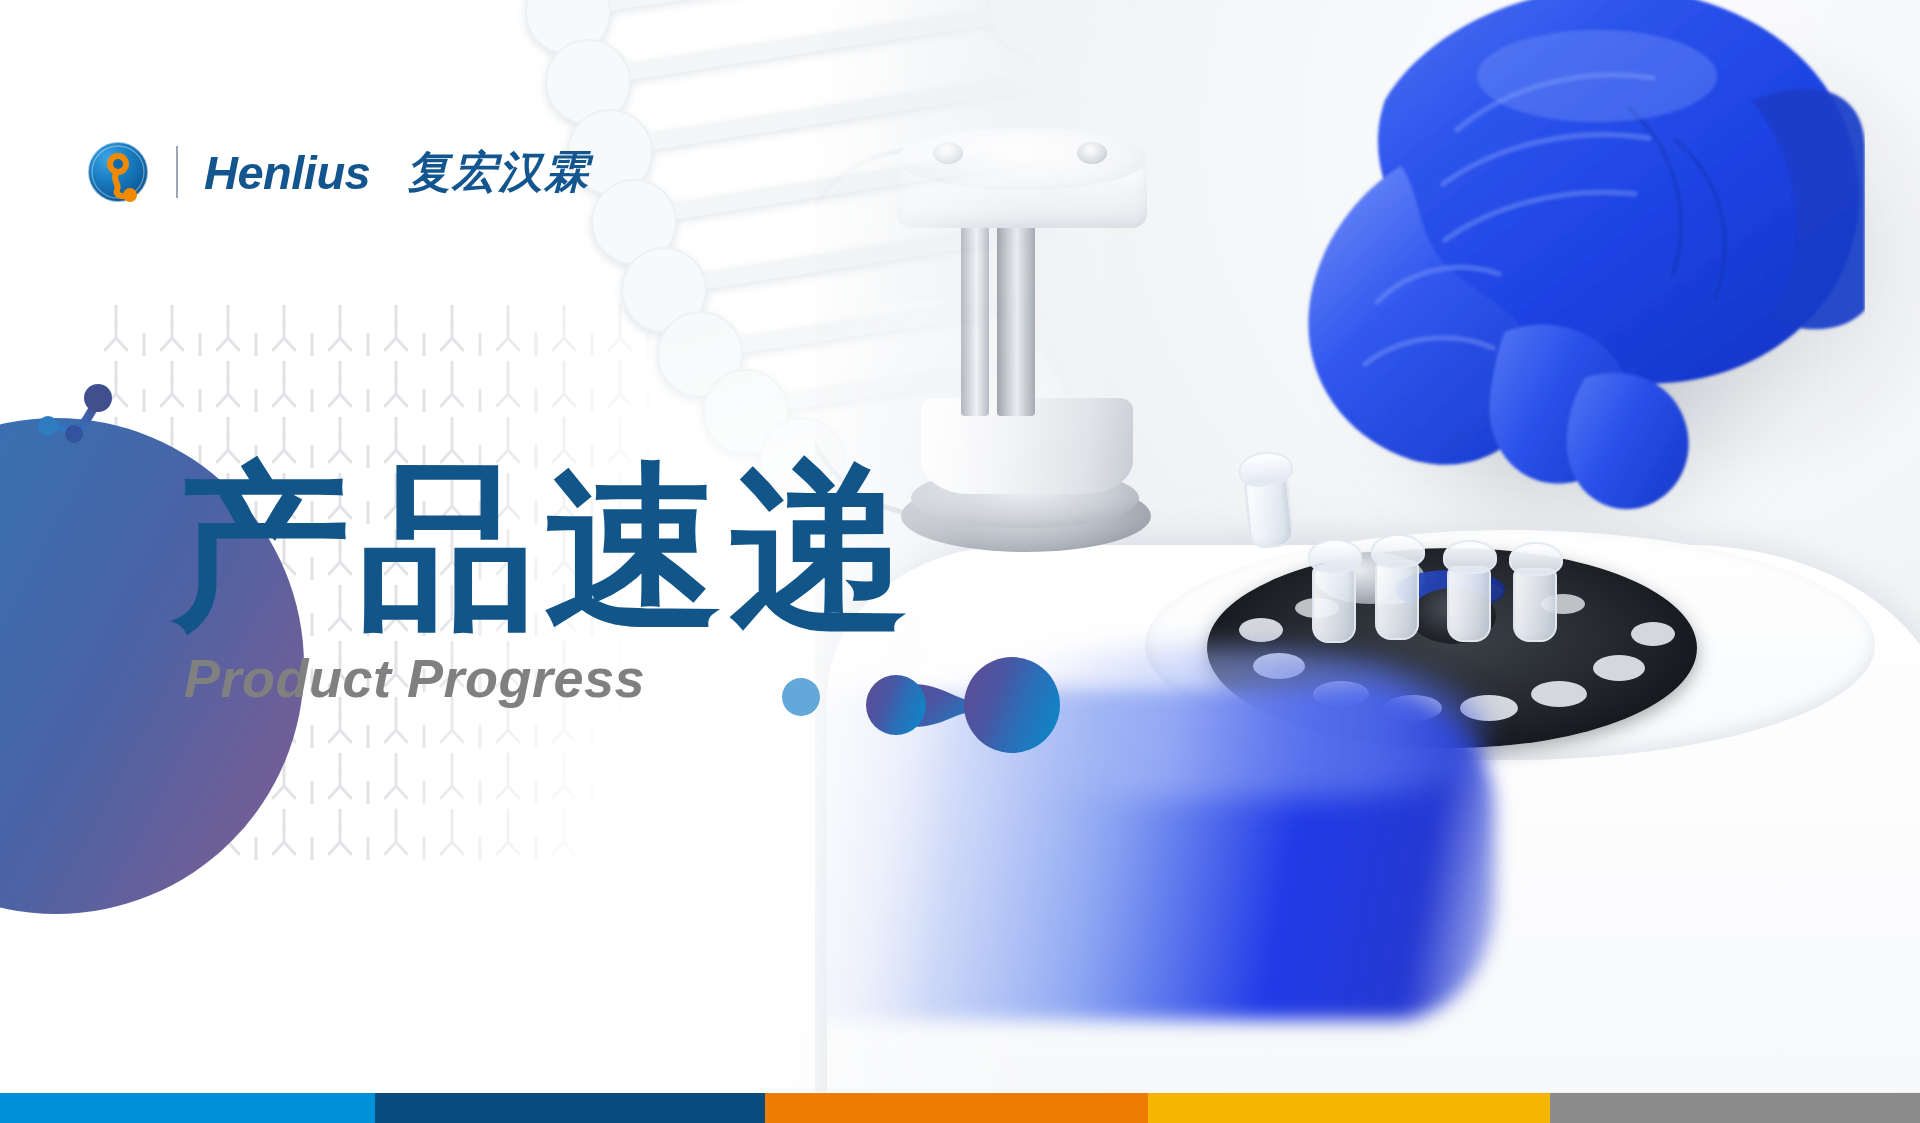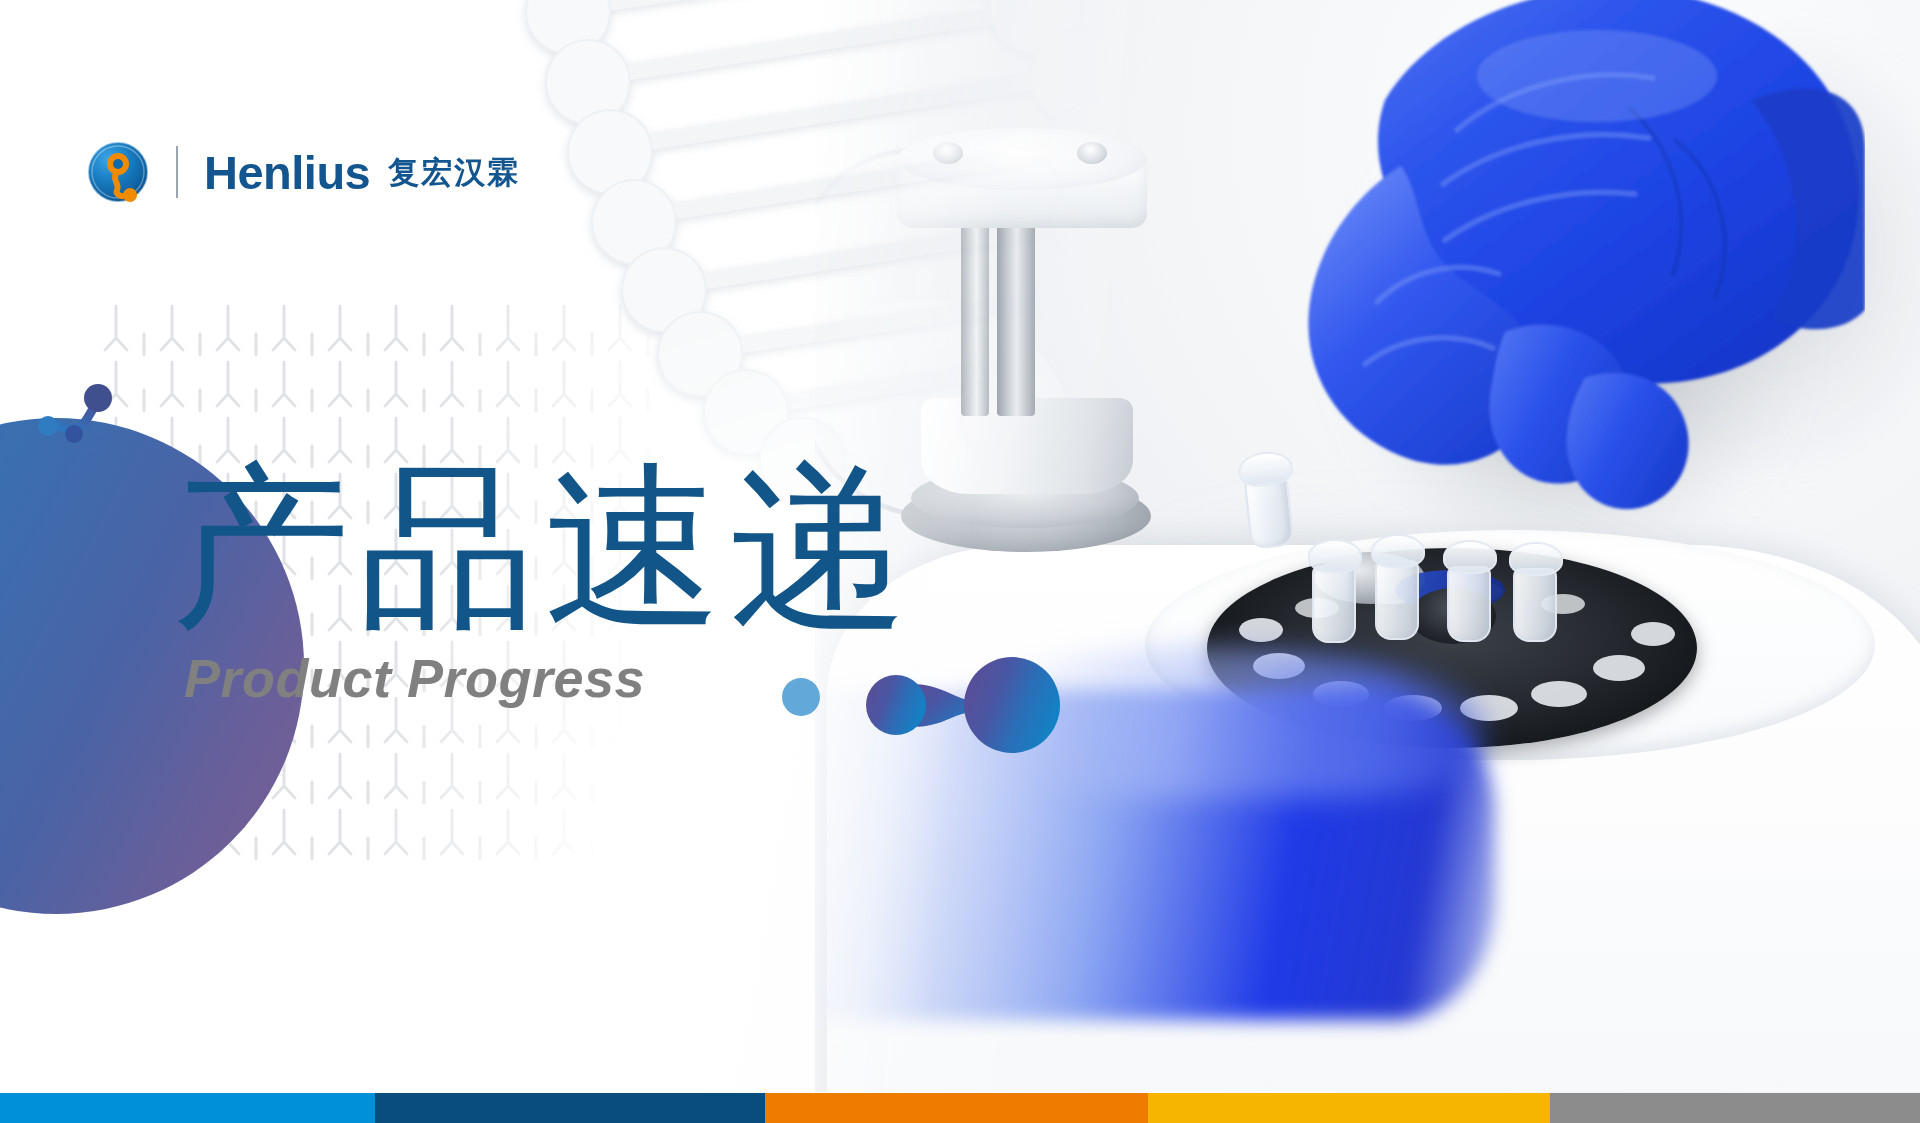--- a/index.html
+++ b/index.html
@@ -202,40 +202,40 @@
   
   .molecule-mid{position:absolute;left:860px;top:650px;width:220px;height:110px;}
   .dot-small{
     position:absolute;left:782px;top:678px;width:38px;height:38px;border-radius:50%;
     background:#62a8d8;
   }
 
   
   .logo{
     position:absolute;left:86px;top:140px;
-    display:flex;align-items:center;gap:4px;
+    display:flex;align-items:center;gap:4px;font-style:italic;
   }
   .logo-mark{width:64px;height:64px;flex:0 0 auto;}
   .logo-divider{
     width:2px;height:52px;background:#9aa6b4;margin:0 22px 0 22px;flex:0 0 auto;
   }
   .logo-en{
     font-size:47px;font-weight:700;color:#12558f;letter-spacing:-.5px;
     line-height:1;font-family:"Liberation Sans","DejaVu Sans",sans-serif;
   }
   .logo-cn{
-    font-size:31px;font-weight:700;color:#12558f;margin-left:14px;
+    font-size:44px;font-weight:700;color:#12558f;margin-left:32px;
     line-height:1;letter-spacing:2px;
     font-family:"DejaVu Sans","Liberation Sans",sans-serif;
   }
 
   
   .title-block{position:absolute;left:172px;top:452px;}
   .title-cn{
-    font-size:178px;font-weight:400;color:#115589;
+    font-size:178px;font-weight:700;color:#115589;
     line-height:1.08;letter-spacing:8px;margin:0;
     font-family:"DejaVu Sans","Liberation Sans",sans-serif;
     white-space:nowrap;
   }
   .title-en{
     font-size:54px;font-weight:700;font-style:italic;color:#808080;
     letter-spacing:.5px;margin:6px 0 0 12px;line-height:1.05;
     font-family:"Liberation Sans","DejaVu Sans",sans-serif;
     white-space:nowrap;
   }

